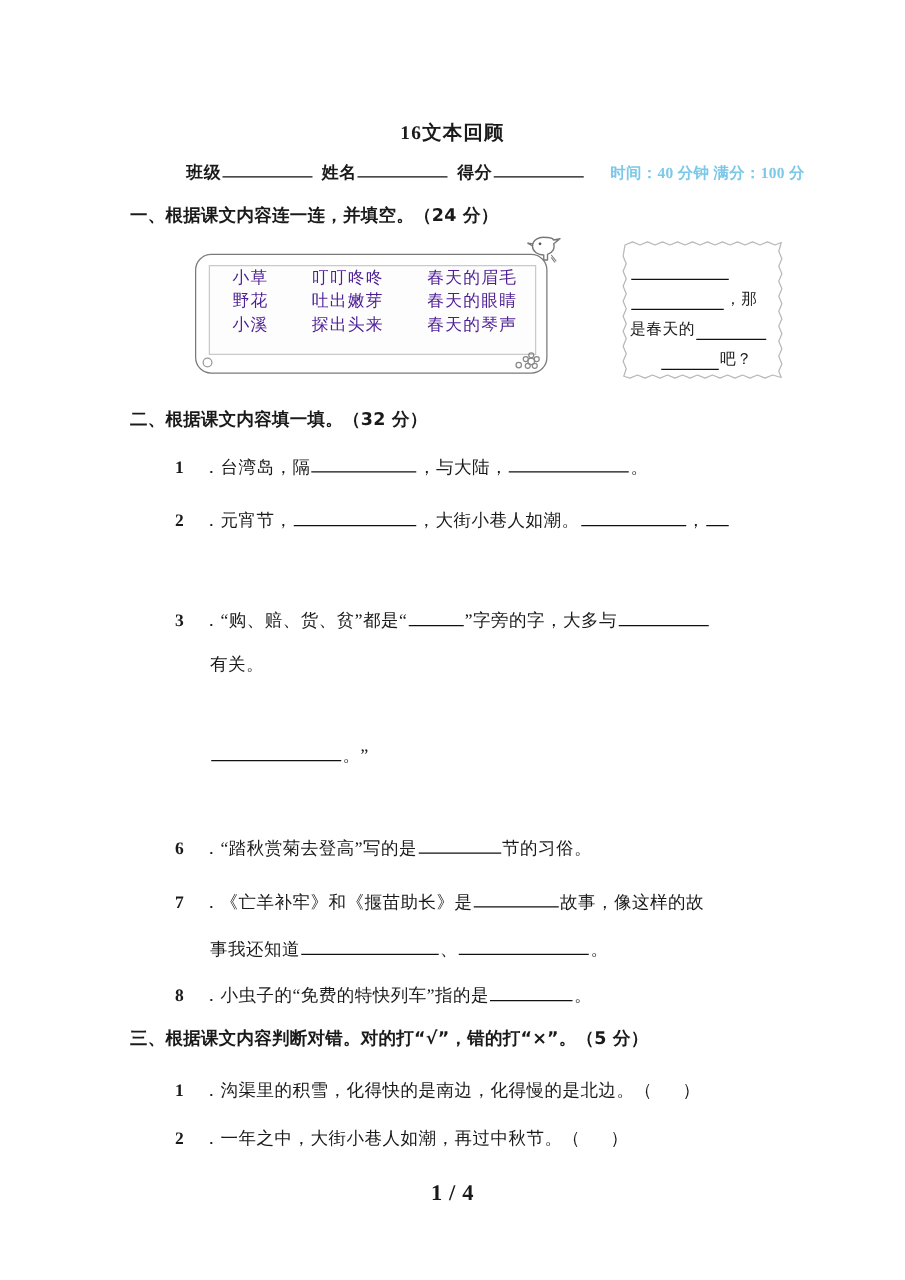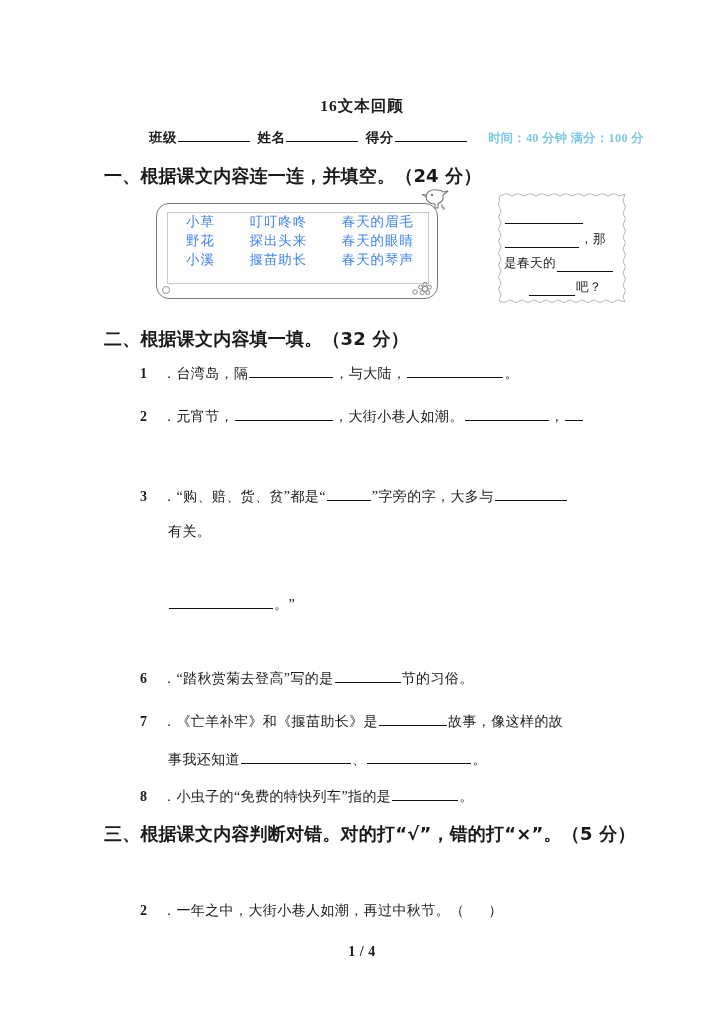--- a/index.html
+++ b/index.html
@@ -66,21 +66,21 @@
     font-weight: bold;
     font-size: 12.3px;
     letter-spacing: 0.3px;
     margin-left: 14px;
   }
 
   
   .sec-head {
     position: absolute;
     left: 104px;
-    font-size: 18px;
+    font-size: 14px;
     font-weight: bold;
     letter-spacing: 0.2px;
     white-space: nowrap;
     font-family: "DejaVu Sans", "Liberation Sans", sans-serif;
   }
 
   
   .q {
     position: absolute;
     left: 140px;
@@ -135,21 +135,21 @@
     left: 14px;
     top: 210px;
     width: 268px;
     border-collapse: collapse;
   }
   .match-row {
     display: flex;
     height: 19px;
     align-items: center;
     font-size: 13.4px;
-    color: #3b82f6;
+    color: #4c1d95;
     letter-spacing: 1px;
   }
   .mc-a { width: 66px; padding-left: 16px; }
   .mc-b { width: 96px; }
   .mc-c { width: 100px; }
 
   .bird {
     position: absolute;
     right: -14px;
     top: -20px;
@@ -200,21 +200,21 @@
     white-space: nowrap;
   }
   .note-line .fill { height: 13px; }
 
   
   .footer {
     position: absolute;
     left: 0; right: 0;
     top: 944px;
     text-align: center;
-    font-size: 14px;
+    font-size: 18px;
     font-weight: bold;
     font-family: "Liberation Serif", serif;
     letter-spacing: 0.5px;
   }
 </style>
 </head>
 <body>
 
 <div class="page">
 
@@ -253,26 +253,26 @@
     </svg>
   </div>
   <div class="match-table" style="left:170px; top:212px;">
     <div class="match-row">
       <span class="mc-a">小草</span>
       <span class="mc-b">叮叮咚咚</span>
       <span class="mc-c">春天的眉毛</span>
     </div>
     <div class="match-row">
       <span class="mc-a">野花</span>
-      <span class="mc-b">探出头来</span>
+      <span class="mc-b">吐出嫩芽</span>
       <span class="mc-c">春天的眼睛</span>
     </div>
     <div class="match-row">
       <span class="mc-a">小溪</span>
-      <span class="mc-b">揠苗助长</span>
+      <span class="mc-b">探出头来</span>
       <span class="mc-c">春天的琴声</span>
     </div>
   </div>
 
   <div class="note">
     <svg class="note-edge" width="130" height="113" viewBox="0 0 130 113">
       <path id="tornpath" d="M3,4 L9,1.5 L15,4 L21,1.5 L27,4 L33,1.5 L39,4 L45,1.5 L51,4 L57,1.5 L63,4 L69,1.5 L75,4 L81,1.5 L87,4 L93,1.5 L99,4 L105,1.5 L111,4 L117,1.5 L123,4 L128,2
                L126,9 L128.5,15 L126,21 L128.5,27 L126,33 L128.5,39 L126,45 L128.5,51 L126,57 L128.5,63 L126,69 L128.5,75 L126,81 L128.5,87 L126,93 L128.5,99 L126,105 L128,110
                L121,108 L115,110.5 L109,108 L103,110.5 L97,108 L91,110.5 L85,108 L79,110.5 L73,108 L67,110.5 L61,108 L55,110.5 L49,108 L43,110.5 L37,108 L31,110.5 L25,108 L19,110.5 L13,108 L7,110.5 L2,109
                L4,103 L1.5,97 L4,91 L1.5,85 L4,79 L1.5,73 L4,67 L1.5,61 L4,55 L1.5,49 L4,43 L1.5,37 L4,31 L1.5,25 L4,19 L1.5,13 L3,4 Z" fill="none" stroke="#b8b8b8" stroke-width="1" stroke-linejoin="round"></path>
@@ -328,20 +328,23 @@
   <div class="q-cont" style="top:749px">
     <span>事我还知道</span><span class="fill" style="width:110px"></span><span>、</span><span class="fill" style="width:104px"></span><span>。</span>
   </div>
 
   <div class="q" style="top:786px">
     <span class="qn">8</span><span>．</span><span>小虫子的“免费的特快列车”指的是</span><span class="fill" style="width:66px"></span><span>。</span>
   </div>
 
   <div class="sec-head" style="top:822px">三、根据课文内容判断对错。对的打“√”，错的打“×”。（5 分）</div>
 
+  <div class="q" style="top:863px">
+    <span class="qn">1</span><span>．</span><span>沟渠里的积雪，化得快的是南边，化得慢的是北边。（</span><span class="fill" style="width:22px;border-bottom:none"></span><span>）</span>
+  </div>
 
   <div class="q" style="top:901px">
     <span class="qn">2</span><span>．</span><span>一年之中，大街小巷人如潮，再过中秋节。（</span><span class="fill" style="width:22px;border-bottom:none"></span><span>）</span>
   </div>
 
   <div class="footer">1 / 4</div>
 
 </div>
 
 </body></html>

